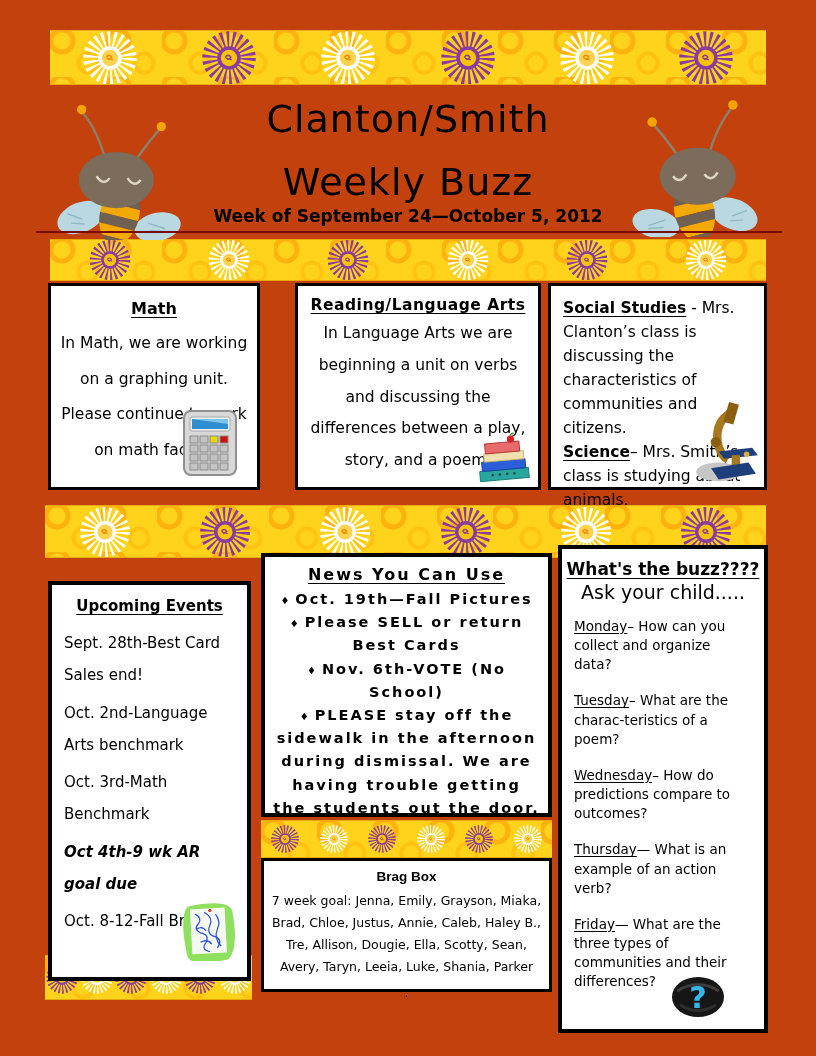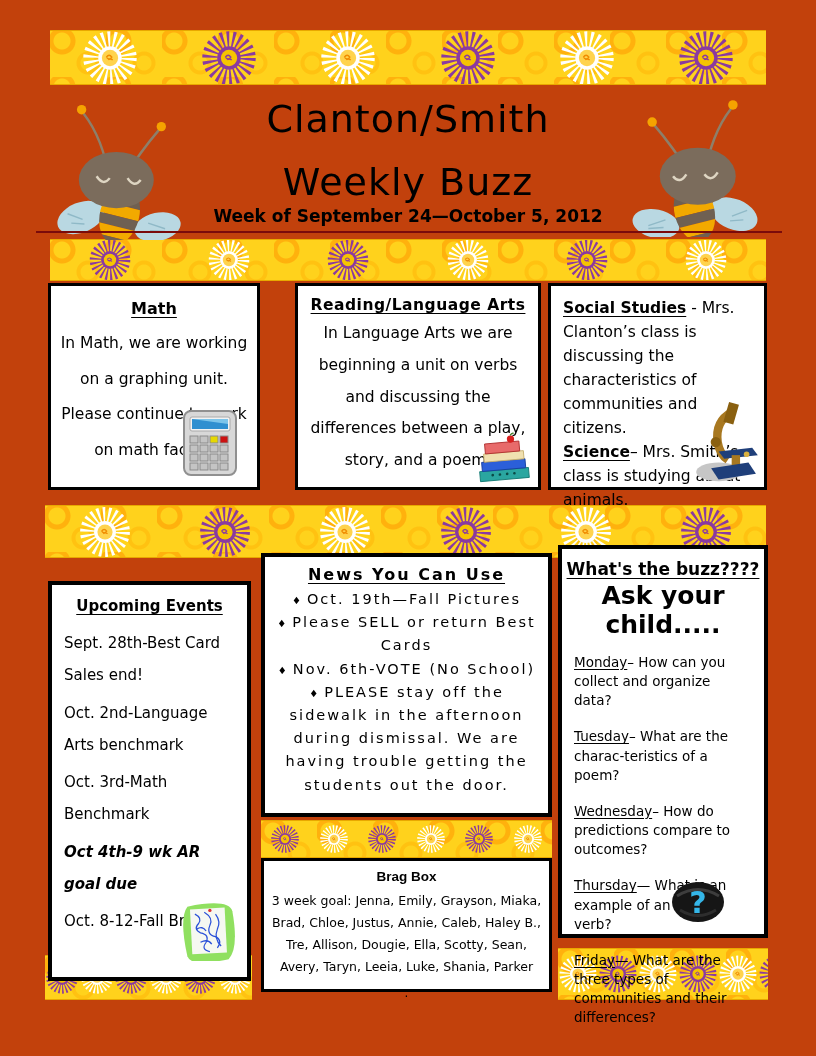--- a/index.html
+++ b/index.html
@@ -58,31 +58,31 @@
 
   .upcoming-box{left:48px;top:553px;width:203px;height:400px;border-width:4px;margin-top:28px;}
   .upcoming-box .box-title{font-size:15px;margin-top:12px;}
   .upcoming-items{padding:12px 12px 0;font-size:15px;}
   .upcoming-item{line-height:2.15;margin-bottom:5px;}
   .upcoming-item.bold{font-weight:bold;font-style:italic;}
   .fall-icon{position:absolute;right:10px;bottom:16px;}
 
   .news-box{left:261px;top:553px;width:291px;height:264px;border-width:4px;}
   .news-box .box-title{font-size:16px;margin-top:8px;letter-spacing:2px;}
-  .news-items{padding:4px 8px 0;font-weight:normal;font-size:14.5px;letter-spacing:2px;line-height:1.6;text-align:center;}
+  .news-items{padding:4px 8px 0;font-weight:bold;font-size:14.5px;letter-spacing:2px;line-height:1.6;text-align:center;}
   .news-bullet{font-size:10px;margin-right:6px;letter-spacing:0;}
 
   .brag-box{left:261px;top:858px;width:291px;height:134px;border-width:3px;}
   .brag-box .box-title{font-family:"Liberation Sans",sans-serif;font-size:13.5px;margin-top:8px;text-decoration:none;}
   .brag-body{font-size:12.5px;text-align:center;line-height:1.75;padding:6px 5px 0;}
   .brag-dot{text-align:center;font-size:12px;margin-top:8px;}
 
-  .buzz-box{left:558px;top:545px;width:210px;height:393px;border-width:4px;}
+  .buzz-box{left:558px;top:545px;width:210px;height:488px;border-width:4px;}
   .buzz-box .box-title{font-size:17px;margin-top:10px;}
-  .buzz-sub{font-size:25px;text-align:center;margin-top:2px;font-weight:bold;}
+  .buzz-sub{font-size:19px;text-align:center;margin-top:2px;}
   .buzz-days{padding:14px 24px 0 12px;font-size:13.5px;line-height:1.42;}
   .buzz-day{margin:0 0 17px;}
   .day-label{text-decoration:underline;text-underline-offset:2px;}
   .question-icon{position:absolute;right:38px;bottom:10px;}
 </style>
 </head>
 <body>
 
 <div class="page">
 
@@ -468,21 +468,21 @@
     <div class="news-items">
       <div class="news-item"><span class="news-bullet">♦</span><span>Oct. 19th—Fall Pictures</span></div>
       <div class="news-item"><span class="news-bullet">♦</span><span>Please SELL or return Best Cards</span></div>
       <div class="news-item"><span class="news-bullet">♦</span><span>Nov. 6th-VOTE (No School)</span></div>
       <div class="news-item"><span class="news-bullet">♦</span><span>PLEASE stay off the sidewalk in the afternoon during dismissal.  We are having trouble getting the students out the door.</span></div>
     </div>
   </div>
 
   <div class="box brag-box">
     <div class="box-title">Brag Box</div>
-    <div class="brag-body">3 week goal:  Jenna, Emily, Grayson, Miaka, Brad, Chloe, Justus, Annie, Caleb, Haley B., Tre, Allison, Dougie, Ella, Scotty, Sean, Avery, Taryn, Leeia, Luke, Shania, Parker</div>
+    <div class="brag-body">7 week goal:  Jenna, Emily, Grayson, Miaka, Brad, Chloe, Justus, Annie, Caleb, Haley B., Tre, Allison, Dougie, Ella, Scotty, Sean, Avery, Taryn, Leeia, Luke, Shania, Parker</div>
     <div class="brag-dot">.</div>
   </div>
 
   <div class="box buzz-box">
     <div class="box-title">What's the buzz????</div>
     <div class="buzz-sub">Ask your child.....</div>
     <div class="buzz-days">
       <p class="buzz-day"><span class="day-label">Monday</span><span>– How can you collect and organize data?</span></p>
       <p class="buzz-day"><span class="day-label">Tuesday</span><span>–  What are the charac-teristics of a poem?</span></p>
       <p class="buzz-day"><span class="day-label">Wednesday</span><span>– How do predictions compare to outcomes?</span></p>

